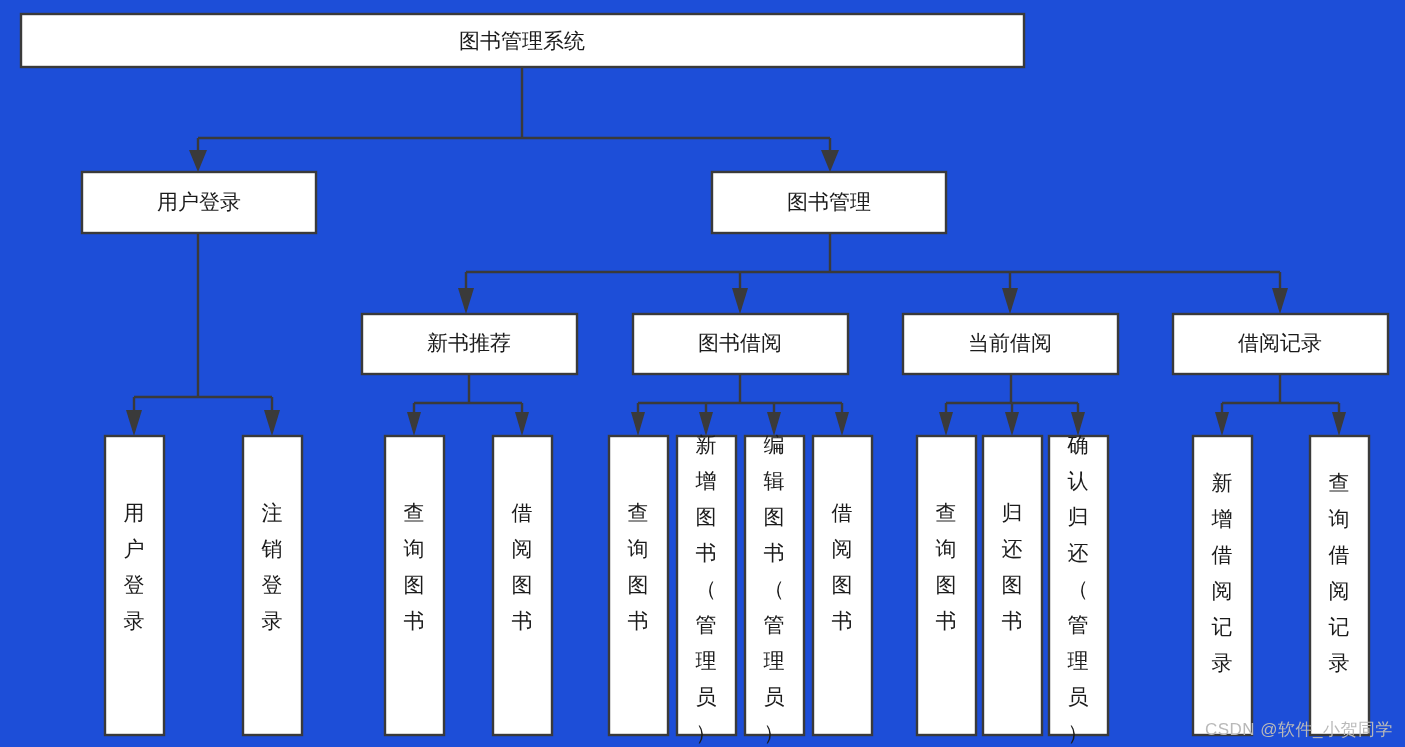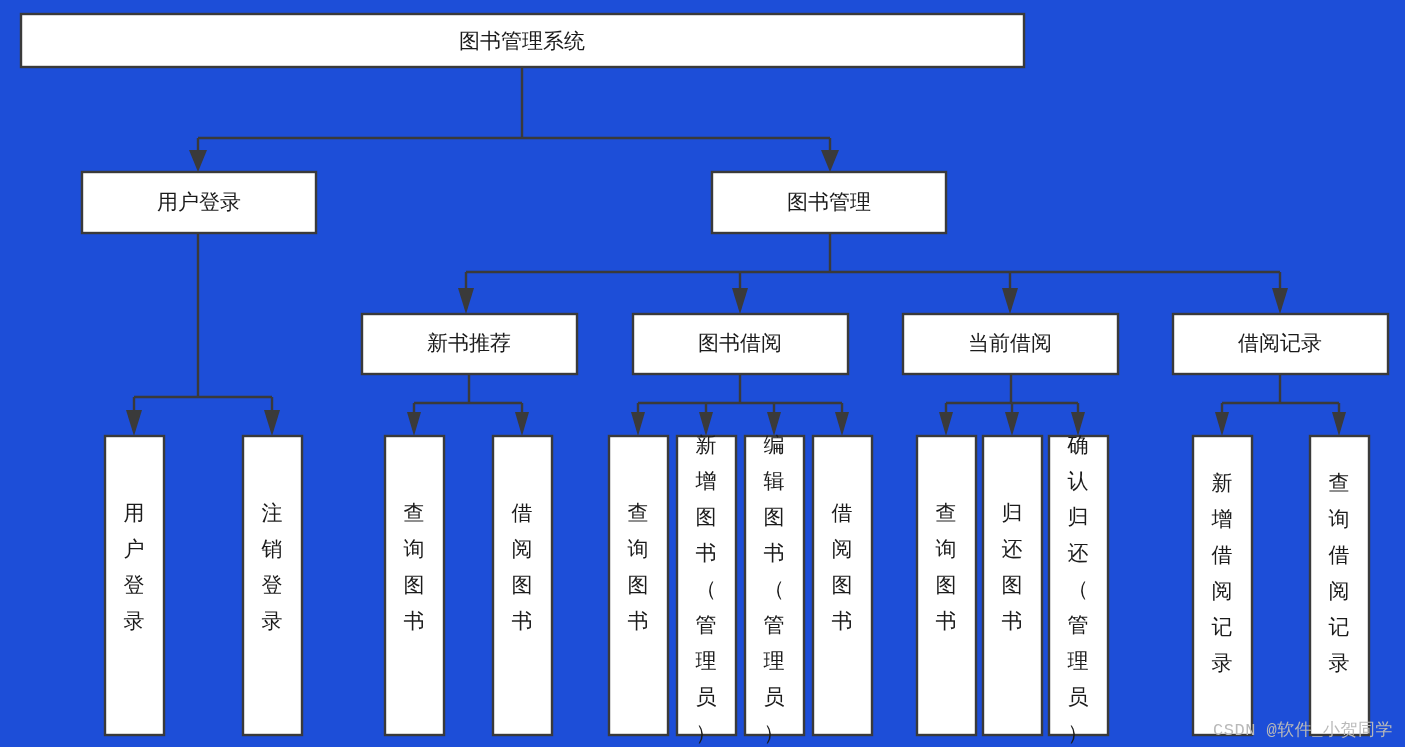--- a/index.html
+++ b/index.html
@@ -53,21 +53,21 @@
   .node-label-v {
     fill: #1b1b1b;
     font-family: "DejaVu Sans", "Liberation Sans", sans-serif;
     font-size: 21px;
     text-anchor: middle;
   }
   .watermark {
     position: absolute;
     right: 12px;
     bottom: 6px;
-    font-family: Liberation Mono, monospace;
+    font-family: Liberation Sans, sans-serif;
     font-size: 17px;
     color: #b9b9b9;
     letter-spacing: 0.5px;
     white-space: nowrap;
     user-select: none;
   }
 </style>
 </head>
 <body>
 

